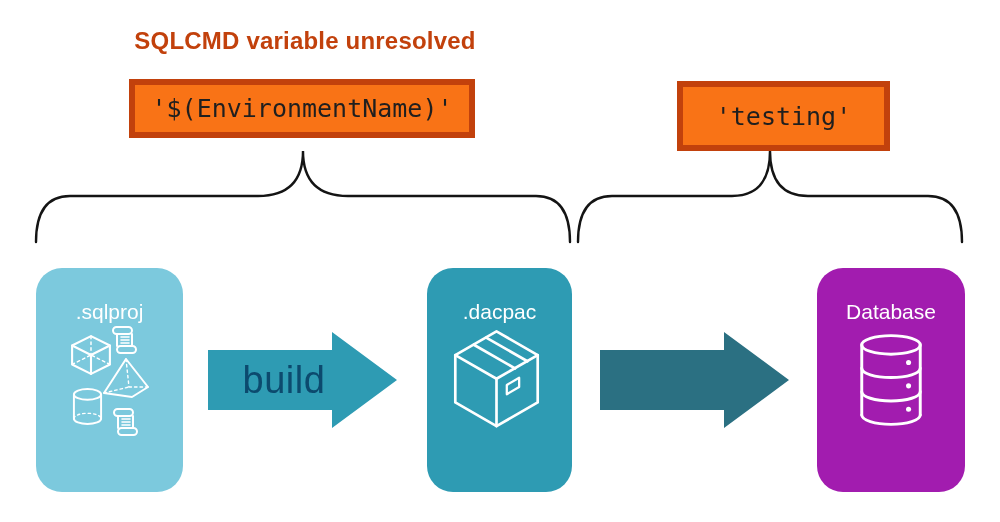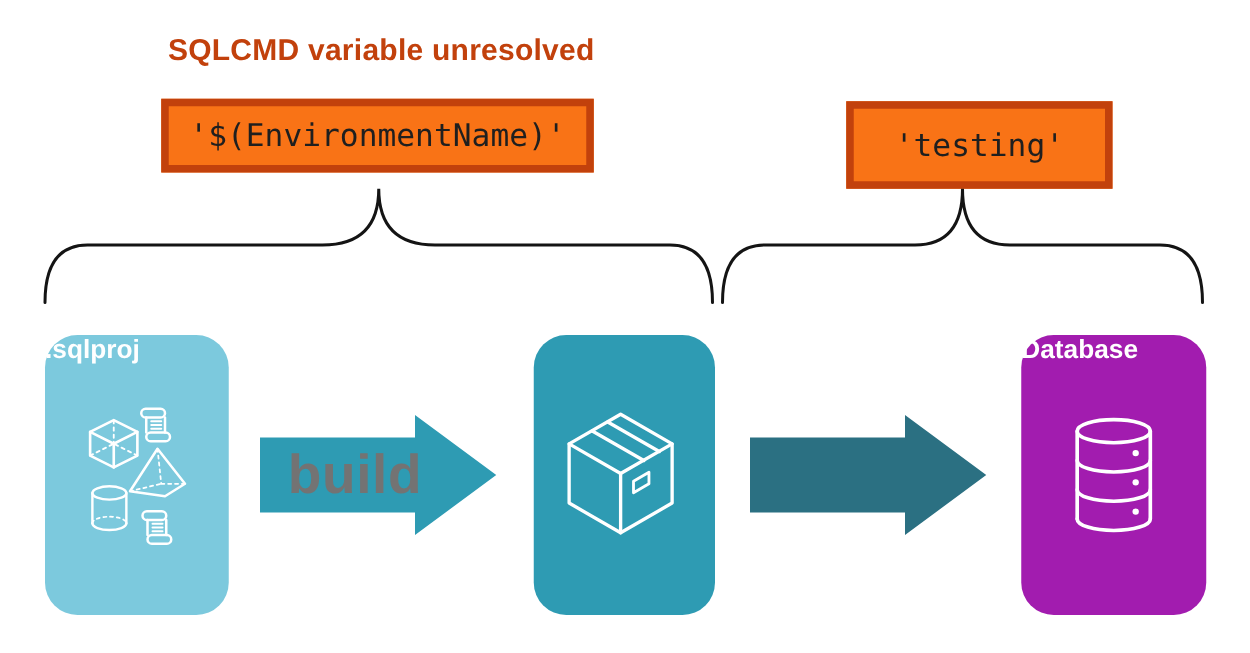--- a/index.html
+++ b/index.html
@@ -23,26 +23,26 @@
     font-family:"DejaVu Sans Mono",monospace;font-size:25px;color:#1f1f1f;white-space:pre;
   }
   .overlay{position:absolute;left:0;top:0;width:1000px;height:522px;}
   .card{
     position:absolute;top:268px;height:224px;border-radius:26px;
   }
   .card-sqlproj{left:36px;width:147px;background:#7cc9dd;}
   .card-dacpac{left:427px;width:145px;background:#2e9bb3;}
   .card-database{left:817px;width:148px;background:#a21caf;}
   .card-title{
-    padding-top:0;text-align:left;font-size:21px;font-weight:700;color:#ffffff;
+    padding-top:32px;text-align:center;font-size:21px;font-weight:400;color:#ffffff;
   }
   .card-icon{position:absolute;}
   .arrow-label{
     position:absolute;top:352px;height:56px;display:flex;align-items:center;justify-content:center;
-    font-size:44px;font-weight:700;color:#737373;letter-spacing:0.5px;
+    font-size:38px;font-weight:400;color:#0c4a6e;letter-spacing:0.5px;
   }
   .arrow-label-build{left:214px;width:140px;}
   .arrow-label-deploy{left:603px;width:140px;}
 </style>
 </head>
 <body>
 
 <div class="canvas">
 
   <div class="heading heading-left">SQLCMD variable unresolved</div>
@@ -104,20 +104,21 @@
       <g fill="none" stroke="#ffffff" stroke-width="2" stroke-linejoin="round" stroke-linecap="round">
         <rect x="2" y="2" width="19" height="7" rx="3.5"></rect>
         <rect x="6" y="21" width="19" height="7" rx="3.5"></rect>
         <path d="M6 21 L6 9 M21 9 L21 21"></path>
         <path d="M10 12 H18 M10 15 H18 M10 18 H18" stroke-width="1.6"></path>
       </g>
     </svg>
   </div>
 
   <div class="card card-dacpac">
+    <div class="card-title">.dacpac</div>
 
     <svg class="card-icon" style="left:18px;top:59px" width="103" height="120" viewBox="0 0 100 116">
       <g fill="none" stroke="#ffffff" stroke-width="2.6" stroke-linejoin="round" stroke-linecap="round">
         <path d="M50 4 L90 27 L50 50 L10 27 Z"></path>
         <path d="M10 27 L10 73 L50 96 L50 50"></path>
         <path d="M90 27 L90 73 L50 96"></path>
         <path d="M28 17 L68 40 M40 10 L80 33"></path>
         <path d="M60 56 L72 49 L72 58 L60 65 Z" stroke-width="2.2"></path>
       </g>
     </svg>

